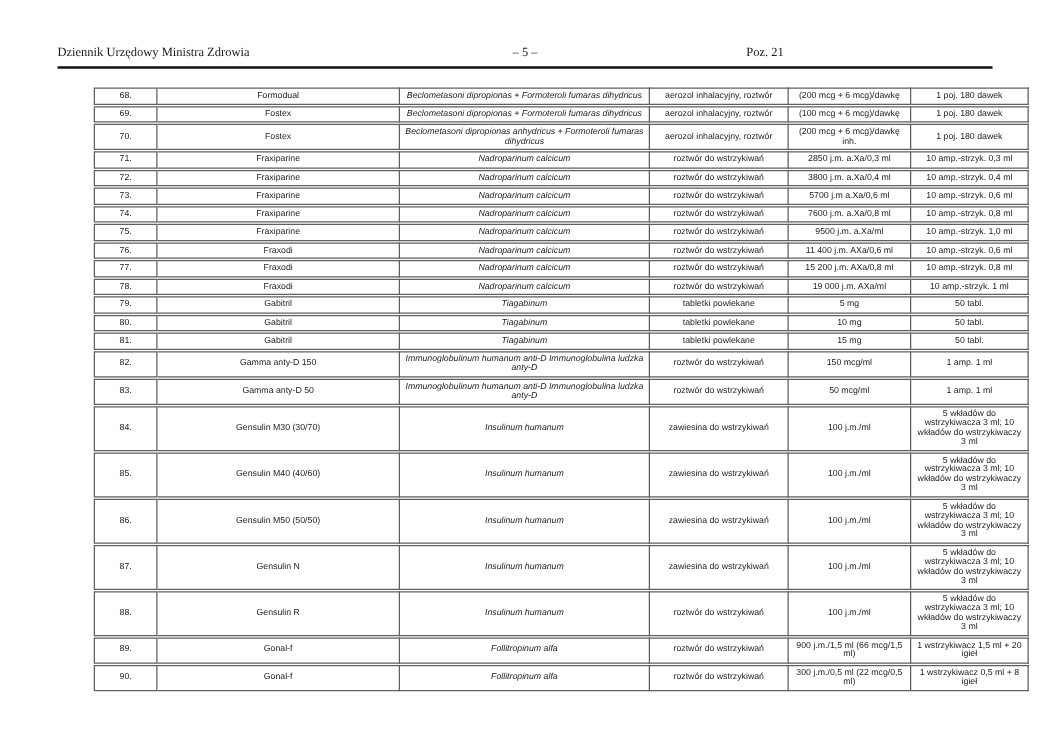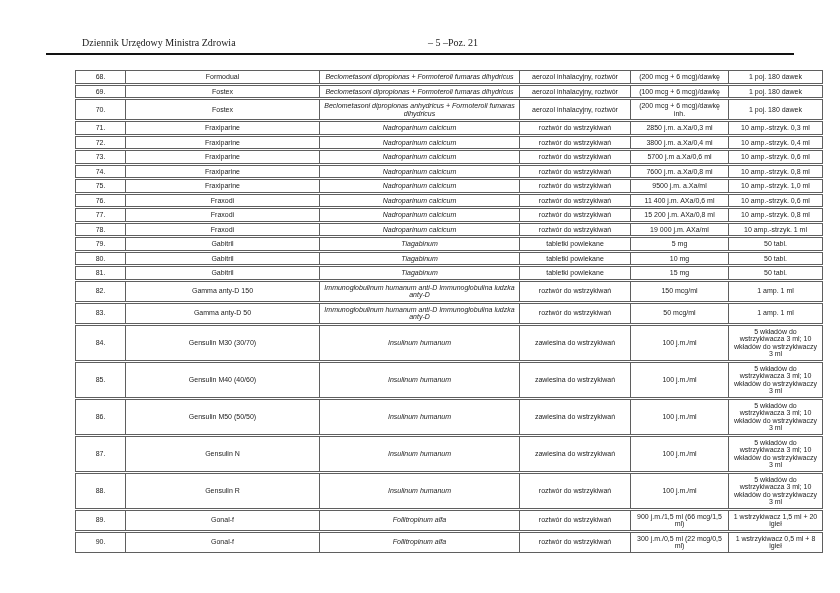--- a/index.html
+++ b/index.html
@@ -23,23 +23,23 @@
     right: 46px;
     top: 37px;
     display: flex;
     align-items: baseline;
     padding-bottom: 5px;
     border-bottom: 2px solid #121212;
     font-family: "Liberation Serif", serif;
     font-size: 10px;
     color: #1a1a1a;
   }
-  .page-header .hdr-left  { flex: 1; text-align: left; margin-left: 36px; }
+  .page-header .hdr-left  { flex: 1; text-align: left; }
   .page-header .hdr-mid   { flex: 0 0 auto; text-align: center; }
-  .page-header .hdr-right { flex: 1; text-align: left; }
+  .page-header .hdr-right { flex: 1; text-align: center; }
   
   table.drug-table {
     position: absolute;
     left: 75px;
     top: 69px;
     width: 705px;
     table-layout: fixed;
     border-collapse: separate;
     border-spacing: 0 1px;
     font-size: 7px;

